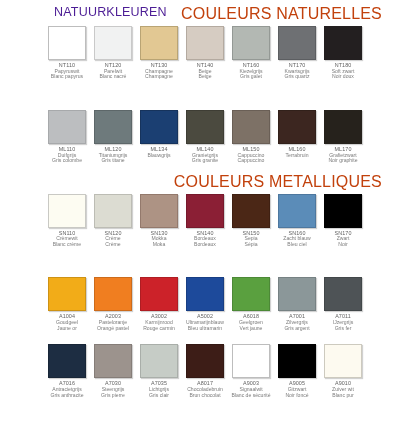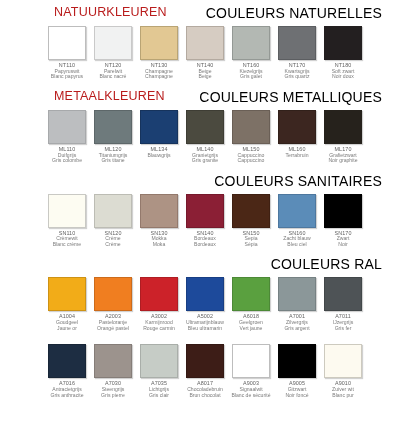--- a/index.html
+++ b/index.html
@@ -15,26 +15,26 @@
   
   .section{position:relative;}
   .headrow{
     position:relative;
     height:16px;
     margin:0 8px 0 8px;
   }
   .head-nl{
     position:absolute;left:46px;top:0;
     font-size:12.5px;letter-spacing:.2px;
-    color:#b91c1c;font-weight:400;white-space:nowrap;
+    color:#4c1d95;font-weight:400;white-space:nowrap;
   }
   .head-fr{
     position:absolute;right:8px;top:0;
-    font-size:14px;letter-spacing:.2px;
-    color:#000000;font-weight:400;white-space:nowrap;
+    font-size:16px;letter-spacing:.2px;
+    color:#c2410c;font-weight:400;white-space:nowrap;
   }
   .head-nl.orange{color:#8d8d8d;}
 
   .swatch-row{
     display:flex;
     justify-content:flex-start;
     padding:0 0 0 47px;
     gap:6px;
     box-sizing:border-box;
   }
@@ -136,22 +136,20 @@
             <span class="nl">Soft zwart</span>
             <span class="fr">Noir doux</span>
           </div>
         </div>
     </div>
   </div>
 
   <div class="section">
     <div class="spacer-md"></div>
     <div class="headrow">
-      <div class="head-nl">METAALKLEUREN</div>
-      <div class="head-fr">COULEURS METALLIQUES</div>
     </div>
     <div class="spacer-sm"></div>
     <div class="swatch-row">
       <div class="cell">
           <div class="chip shadow" style="background:#bcbec0;border-color:#a7a9ab;"></div>
           <div class="labels">
             <span class="code">ML110</span>
             <span class="nl">Duifgrijs</span>
             <span class="fr">Gris colombe</span>
           </div>
@@ -203,21 +201,21 @@
             <span class="nl">Grafietzwart</span>
             <span class="fr">Noir graphite</span>
           </div>
         </div>
     </div>
   </div>
 
   <div class="section">
     <div class="spacer-md"></div>
     <div class="headrow">
-      <div class="head-fr">COULEURS SANITAIRES</div>
+      <div class="head-fr">COULEURS METALLIQUES</div>
     </div>
     <div class="spacer-sm"></div>
     <div class="swatch-row">
       <div class="cell">
           <div class="chip shadow" style="background:#fdfcf2;border-color:#c9c9c4;"></div>
           <div class="labels">
             <span class="code">SN110</span>
             <span class="nl">Crèmewit</span>
             <span class="fr">Blanc crème</span>
           </div>
@@ -269,21 +267,20 @@
             <span class="nl">Zwart</span>
             <span class="fr">Noir</span>
           </div>
         </div>
     </div>
   </div>
 
   <div class="section">
     <div class="spacer-md"></div>
     <div class="headrow">
-      <div class="head-fr">COULEURS RAL</div>
     </div>
     <div class="spacer-sm"></div>
     <div class="swatch-row">
       <div class="cell">
           <div class="chip shadow" style="background:#f2ac18;border-color:#cd9215;"></div>
           <div class="labels">
             <span class="code">A1004</span>
             <span class="nl">Goudgeel</span>
             <span class="fr">Jaune or</span>
           </div>

